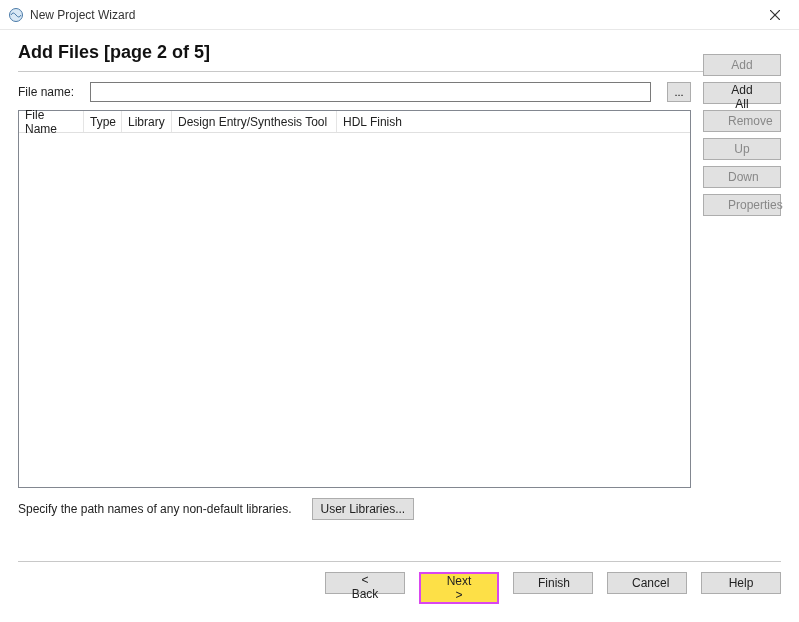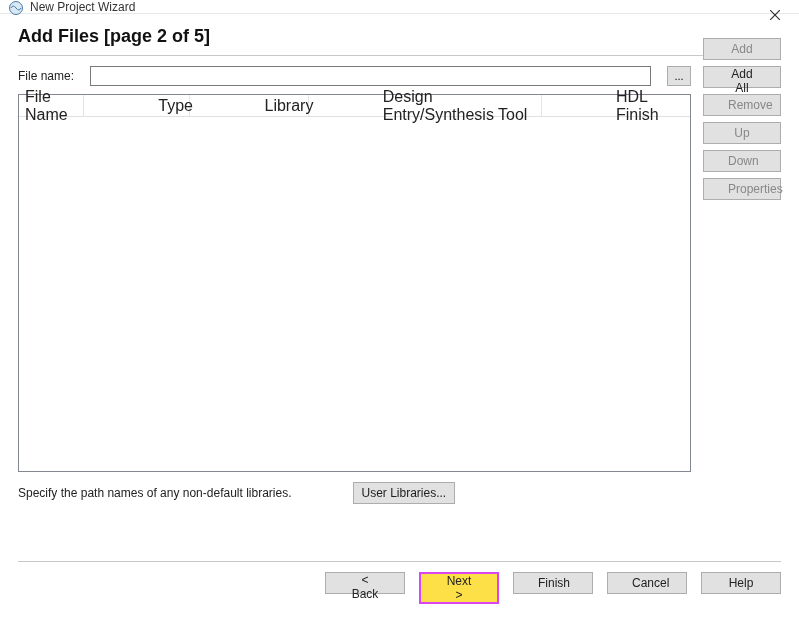--- a/index.html
+++ b/index.html
@@ -6,21 +6,22 @@
     body {
       font-family: "Segoe UI", Tahoma, sans-serif;
       font-size: 12px;
       background: #fff;
       width: 799px;
       height: 622px;
       overflow: hidden;
     }
     .titlebar {
       display: flex;
-      height: 14px;
+      align-items: center;
+      height: 30px;
       padding: 0 4px 0 8px;
       border-bottom: 1px solid #e8e8e8;
     }
     .titlebar .icon-wrap {
       width: 16px; height: 16px;
       margin-right: 6px;
       display: flex; align-items: center; justify-content: center;
     }
     .titlebar .title {
       flex: 1;
@@ -78,26 +79,25 @@
       cursor: default;
     }
     .table-wrap {
       flex: 1;
       border: 1px solid #828790;
       height: 378px;
       background: #fff;
     }
     .table-header {
       display: flex;
-      font-size: 16px;
+      font-size: 12px;
       color: #222;
       border-bottom: 1px solid #e0e0e0;
       height: 22px;
       align-items: center;
-      justify-content: space-between;
     }
     .table-header div {
       padding: 0 6px;
       border-right: 1px solid #e5e5e5;
       height: 100%;
       display: flex;
       align-items: center;
     }
     .table-header div:last-child { border-right: none; }
     .col-filename { width: 65px; }
@@ -204,21 +204,21 @@
       <button class="btn">Add All</button>
       <button class="btn disabled">Remove</button>
       <button class="btn disabled">Up</button>
       <button class="btn disabled">Down</button>
       <button class="btn disabled">Properties</button>
     </div>
   </div>
 
   <div class="libs-row">
     <span>Specify the path names of any non-default libraries.</span>
-    <button class="btn" style="width:auto; padding:0 8px;margin-left:41px;">User Libraries...</button>
+    <button class="btn" style="width:auto; padding:0 8px;">User Libraries...</button>
   </div>
 </div>
 
 <div class="footer">
   <hr class="footer-divider">
   <div class="footer-buttons">
     <button class="btn">&lt; Back</button>
     <button class="btn primary">Next &gt;</button>
     <button class="btn">Finish</button>
     <button class="btn">Cancel</button>

